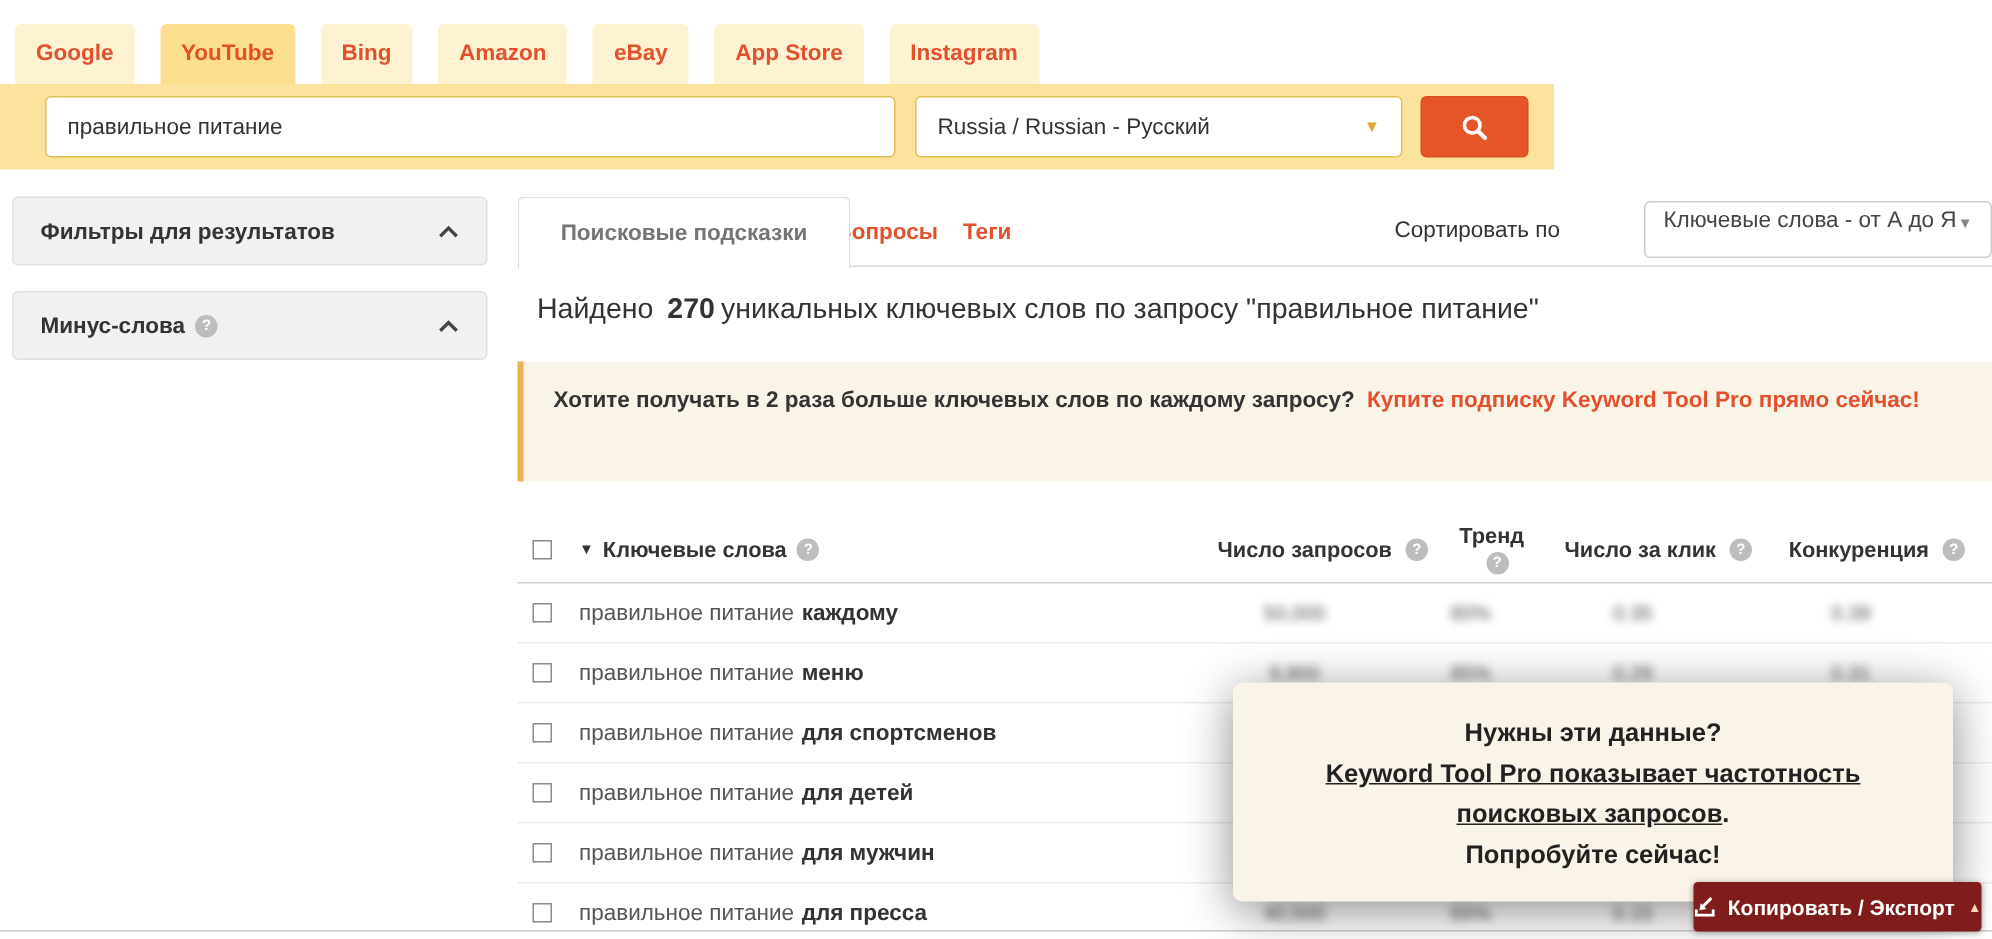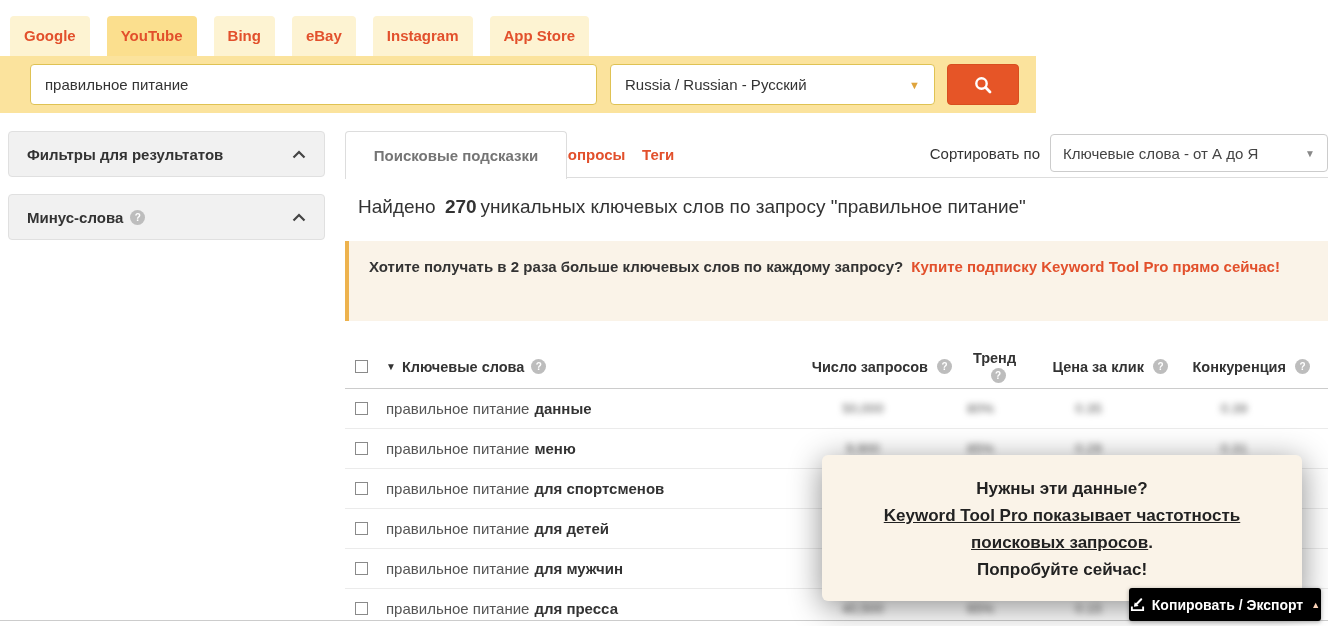--- a/index.html
+++ b/index.html
@@ -41,22 +41,22 @@
     border-bottom:1px solid #ddd; }
   .content-tab-active { position:absolute; left:0; top:0; width:222px; height:48px; background:#fff;
     border:1px solid #ddd; border-bottom:none; border-radius:4px 4px 0 0; display:flex;
     align-items:center; justify-content:center; font-size:15px; font-weight:bold; color:#757575;
     z-index:2; cursor:pointer; }
   .content-tab-link { position:absolute; top:0; height:47px; line-height:47px; font-size:15px;
     font-weight:bold; color:#e2502c; cursor:pointer; }
   #tab-questions { left:212px; }
   #tab-tags { left:297px; }
   .sort-label { position:absolute; top:14px; right:288px; font-weight:normal; font-size:15px; color:#333; }
-  .sort-select { position:absolute; top:3px; right:0; width:278px; height:38px; background:#fff;
-    border:1px solid #ccc; border-radius:4px; display:flex; align-items:center; padding:16px 12px;
+  .sort-select { position:absolute; top:3px; right:0; width:232px; height:38px; background:#fff;
+    border:1px solid #ccc; border-radius:4px; display:flex; align-items:flex-end; padding:16px 12px;
     font-size:15px; color:#444; cursor:pointer; }
   .sort-caret { margin-left:auto; color:#888; font-size:10px; }
 
   
   .results-summary { position:absolute; left:358px; top:196px; font-size:19px; color:#333; }
   .results-summary b { margin:0 4px; }
 
   
   .promo-banner { position:absolute; left:345px; top:241px; width:983px; min-height:80px;
     background:#faf3e8; border-left:4px solid #edb24d; padding:12px 20px; font-size:15px;
@@ -85,35 +85,36 @@
 
   
   .data-popup { position:absolute; left:822px; top:455px; width:480px; min-height:137px;
     background:#faf3e8; border-radius:6px; box-shadow:0 6px 32px rgba(0,0,0,0.45); z-index:5;
     text-align:center; padding:20px 34px 18px; font-size:17px; font-weight:bold; color:#222;
     line-height:27px; }
   .popup-link { color:#222; text-decoration:underline; cursor:pointer; }
 
   
   .export-btn { position:absolute; left:1129px; top:588px; width:192px; height:33px;
-    background:#000000; border-radius:3px; display:flex; align-items:center; justify-content:center;
+    background:#7f1d1d; border-radius:3px; display:flex; align-items:center; justify-content:space-between;
     gap:7px; color:#fff; font-size:14px; font-weight:bold; cursor:pointer; z-index:6;
     box-shadow:0 1px 4px rgba(0,0,0,0.35); }
   .export-caret { font-size:9px; color:#fbd3b8; margin-left:1px; }
 </style>
 </head>
 <body>
 
 <div class="engine-tabs">
     <div class="engine-tab">Google</div>
     <div class="engine-tab active">YouTube</div>
     <div class="engine-tab">Bing</div>
+    <div class="engine-tab">Amazon</div>
     <div class="engine-tab">eBay</div>
+    <div class="engine-tab">App Store</div>
     <div class="engine-tab">Instagram</div>
-    <div class="engine-tab">App Store</div>
   </div>
 
 <div class="search-band">
   <input class="search-input" type="text" value="правильное питание" style="">
   <div class="lang-select">
     <span>Russia / Russian - Русский</span>
     <span class="lang-caret">▼</span>
   </div>
   <div class="search-btn">
     <svg width="22" height="22" viewBox="0 0 22 22">
@@ -167,34 +168,34 @@
     </div>
     <div class="hcell cell-vol">
       <span>Число запросов</span>
       <span class="q-icon">?</span>
     </div>
     <div class="hcell cell-trend">
       <span>Тренд</span>
       <span class="q-icon">?</span>
     </div>
     <div class="hcell cell-cpc">
-      <span>Цена за клик</span>
+      <span>Число за клик</span>
       <span class="q-icon">?</span>
     </div>
     <div class="hcell cell-comp">
       <span>Конкуренция</span>
       <span class="q-icon">?</span>
     </div>
   </div>
   <div>
       <div class="kw-row">
     <div class="cell-kw">
       <span class="checkbox"></span>
       <span class="kw-base">правильное питание</span>
-      <span class="kw-suffix">данные</span>
+      <span class="kw-suffix">каждому</span>
     </div>
     <div class="vcell cell-vol">
           <span class="blurred">50,000</span>
         </div>
     <div class="vcell cell-trend">
           <span class="blurred">80%</span>
         </div>
     <div class="vcell cell-cpc">
           <span class="blurred">0.35</span>
         </div>

